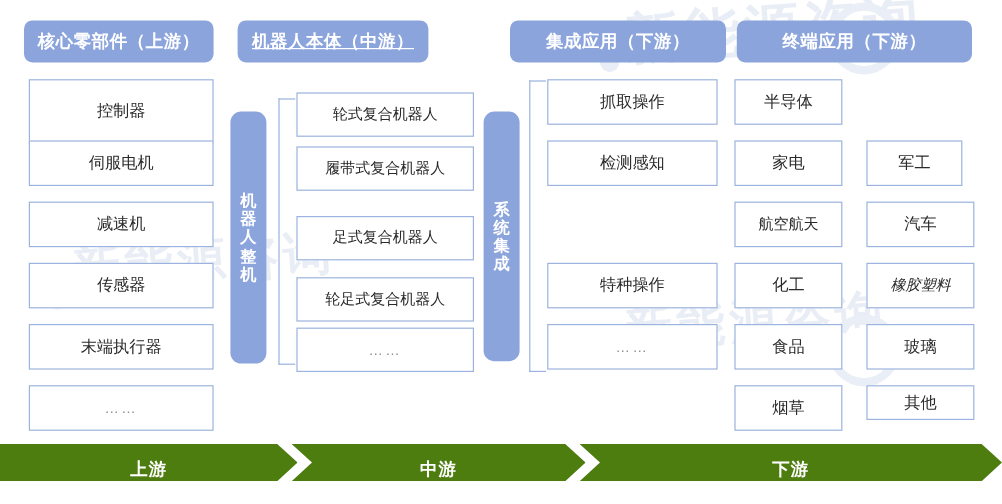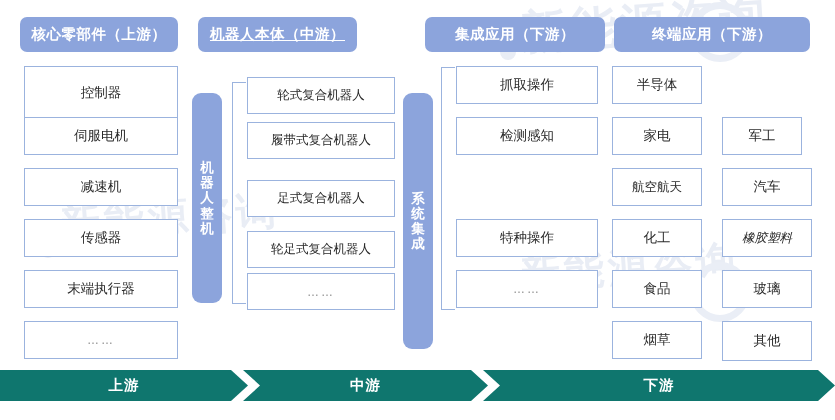--- a/index.html
+++ b/index.html
@@ -72,23 +72,23 @@
     border-left:1.5px solid #9bb3de;
     border-top:1.5px solid #9bb3de;
     border-bottom:1.5px solid #9bb3de;
     box-sizing:border-box;
   }
 
   
   .ribbon{position:absolute;left:0;top:370px;width:835px;height:31px;}
   .arrow{
     position:absolute;top:0;height:31px;
-    background:#0f766e;
+    background:#4d7c0f;
     color:#ffffff;font-size:14.5px;font-weight:700;letter-spacing:1px;
-    display:flex;align-items:center;justify-content:center;
+    display:flex;align-items:flex-end;justify-content:center;
     box-sizing:border-box;
   }
   .arrow-head{
     clip-path:polygon(0 0, calc(100% - 17px) 0, 100% 50%, calc(100% - 17px) 100%, 0 100%);
   }
   .arrow-mid{
     clip-path:polygon(0 0, calc(100% - 17px) 0, 100% 50%, calc(100% - 17px) 100%, 0 100%, 17px 50%);
   }
   .arrow-lbl{position:relative;}
 </style>
@@ -122,21 +122,21 @@
   </div>
 
   <div class="bracket" style="left:232px;top:82px;width:14px;height:222px;"></div>
 
   <div class="box small" style="left:247px;top:77px; width:148px;height:37px;">轮式复合机器人</div>
   <div class="box small" style="left:247px;top:122px;width:148px;height:37px;">履带式复合机器人</div>
   <div class="box small" style="left:247px;top:180px;width:148px;height:37px;">足式复合机器人</div>
   <div class="box small" style="left:247px;top:231px;width:148px;height:37px;">轮足式复合机器人</div>
   <div class="box dots" style="left:247px;top:273px;width:148px;height:37px;">……</div>
 
-  <div class="vbar" style="left:403px;top:93px;width:30px;height:256px;">
+  <div class="vbar" style="left:403px;top:93px;width:30px;height:208px;">
     <span>系统集成</span>
   </div>
 
   <div class="bracket" style="left:441px;top:67px;width:14px;height:243px;"></div>
 
   <div class="box" style="left:456px;top:66px; width:142px;height:38px;">抓取操作</div>
   <div class="box" style="left:456px;top:117px;width:142px;height:38px;">检测感知</div>
   <div class="box" style="left:456px;top:219px;width:142px;height:38px;">特种操作</div>
   <div class="box dots" style="left:456px;top:270px;width:142px;height:38px;">……</div>
 
@@ -144,21 +144,21 @@
   <div class="box" style="left:612px;top:117px;width:90px;height:38px;">家电</div>
   <div class="box small" style="left:612px;top:168px;width:90px;height:38px;">航空航天</div>
   <div class="box" style="left:612px;top:219px;width:90px;height:38px;">化工</div>
   <div class="box" style="left:612px;top:270px;width:90px;height:38px;">食品</div>
   <div class="box" style="left:612px;top:321px;width:90px;height:38px;">烟草</div>
 
   <div class="box" style="left:722px;top:117px;width:80px;height:38px;">军工</div>
   <div class="box" style="left:722px;top:168px;width:90px;height:38px;">汽车</div>
   <div class="box small" style="left:722px;top:219px;width:90px;height:38px;font-style:italic;">橡胶塑料</div>
   <div class="box" style="left:722px;top:270px;width:90px;height:38px;">玻璃</div>
-  <div class="box" style="left:722px;top:321px;width:90px;height:40px;">其他</div>
+  <div class="box" style="left:722px;top:321px;width:90px;height:29px;">其他</div>
 
   <div class="ribbon">
     <div class="arrow arrow-head" style="left:0px;  width:248px;">
       <span class="arrow-lbl">上游</span>
     </div>
     <div class="arrow arrow-mid" style="left:243px;width:245px;">
       <span class="arrow-lbl">中游</span>
     </div>
     <div class="arrow arrow-mid" style="left:483px;width:352px;">
       <span class="arrow-lbl">下游</span>

